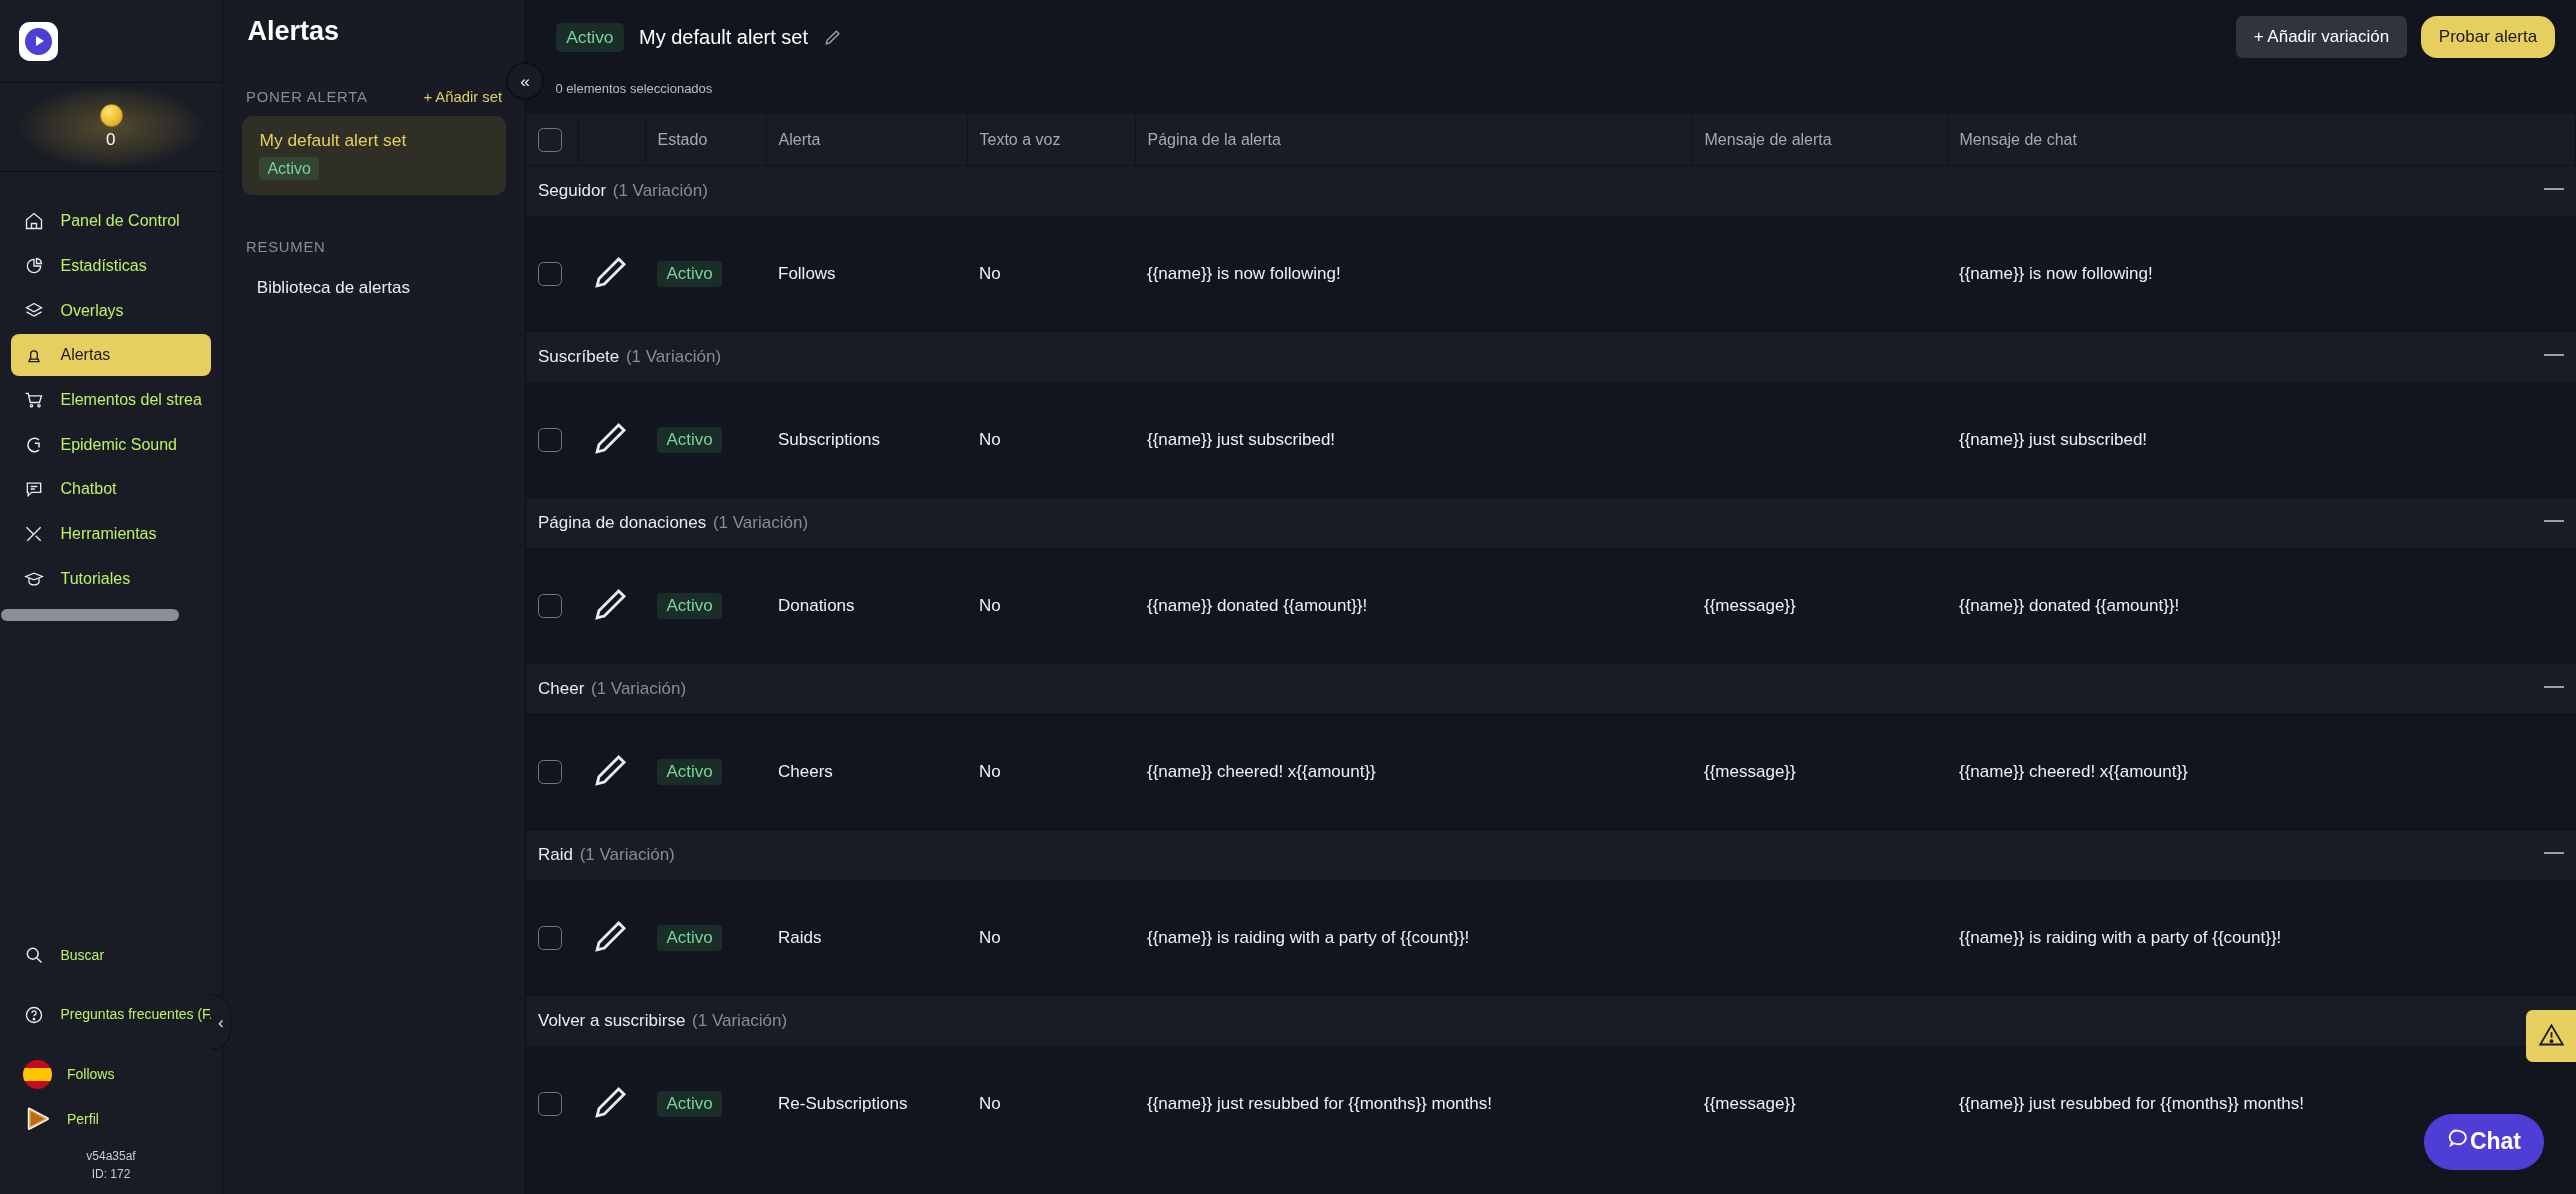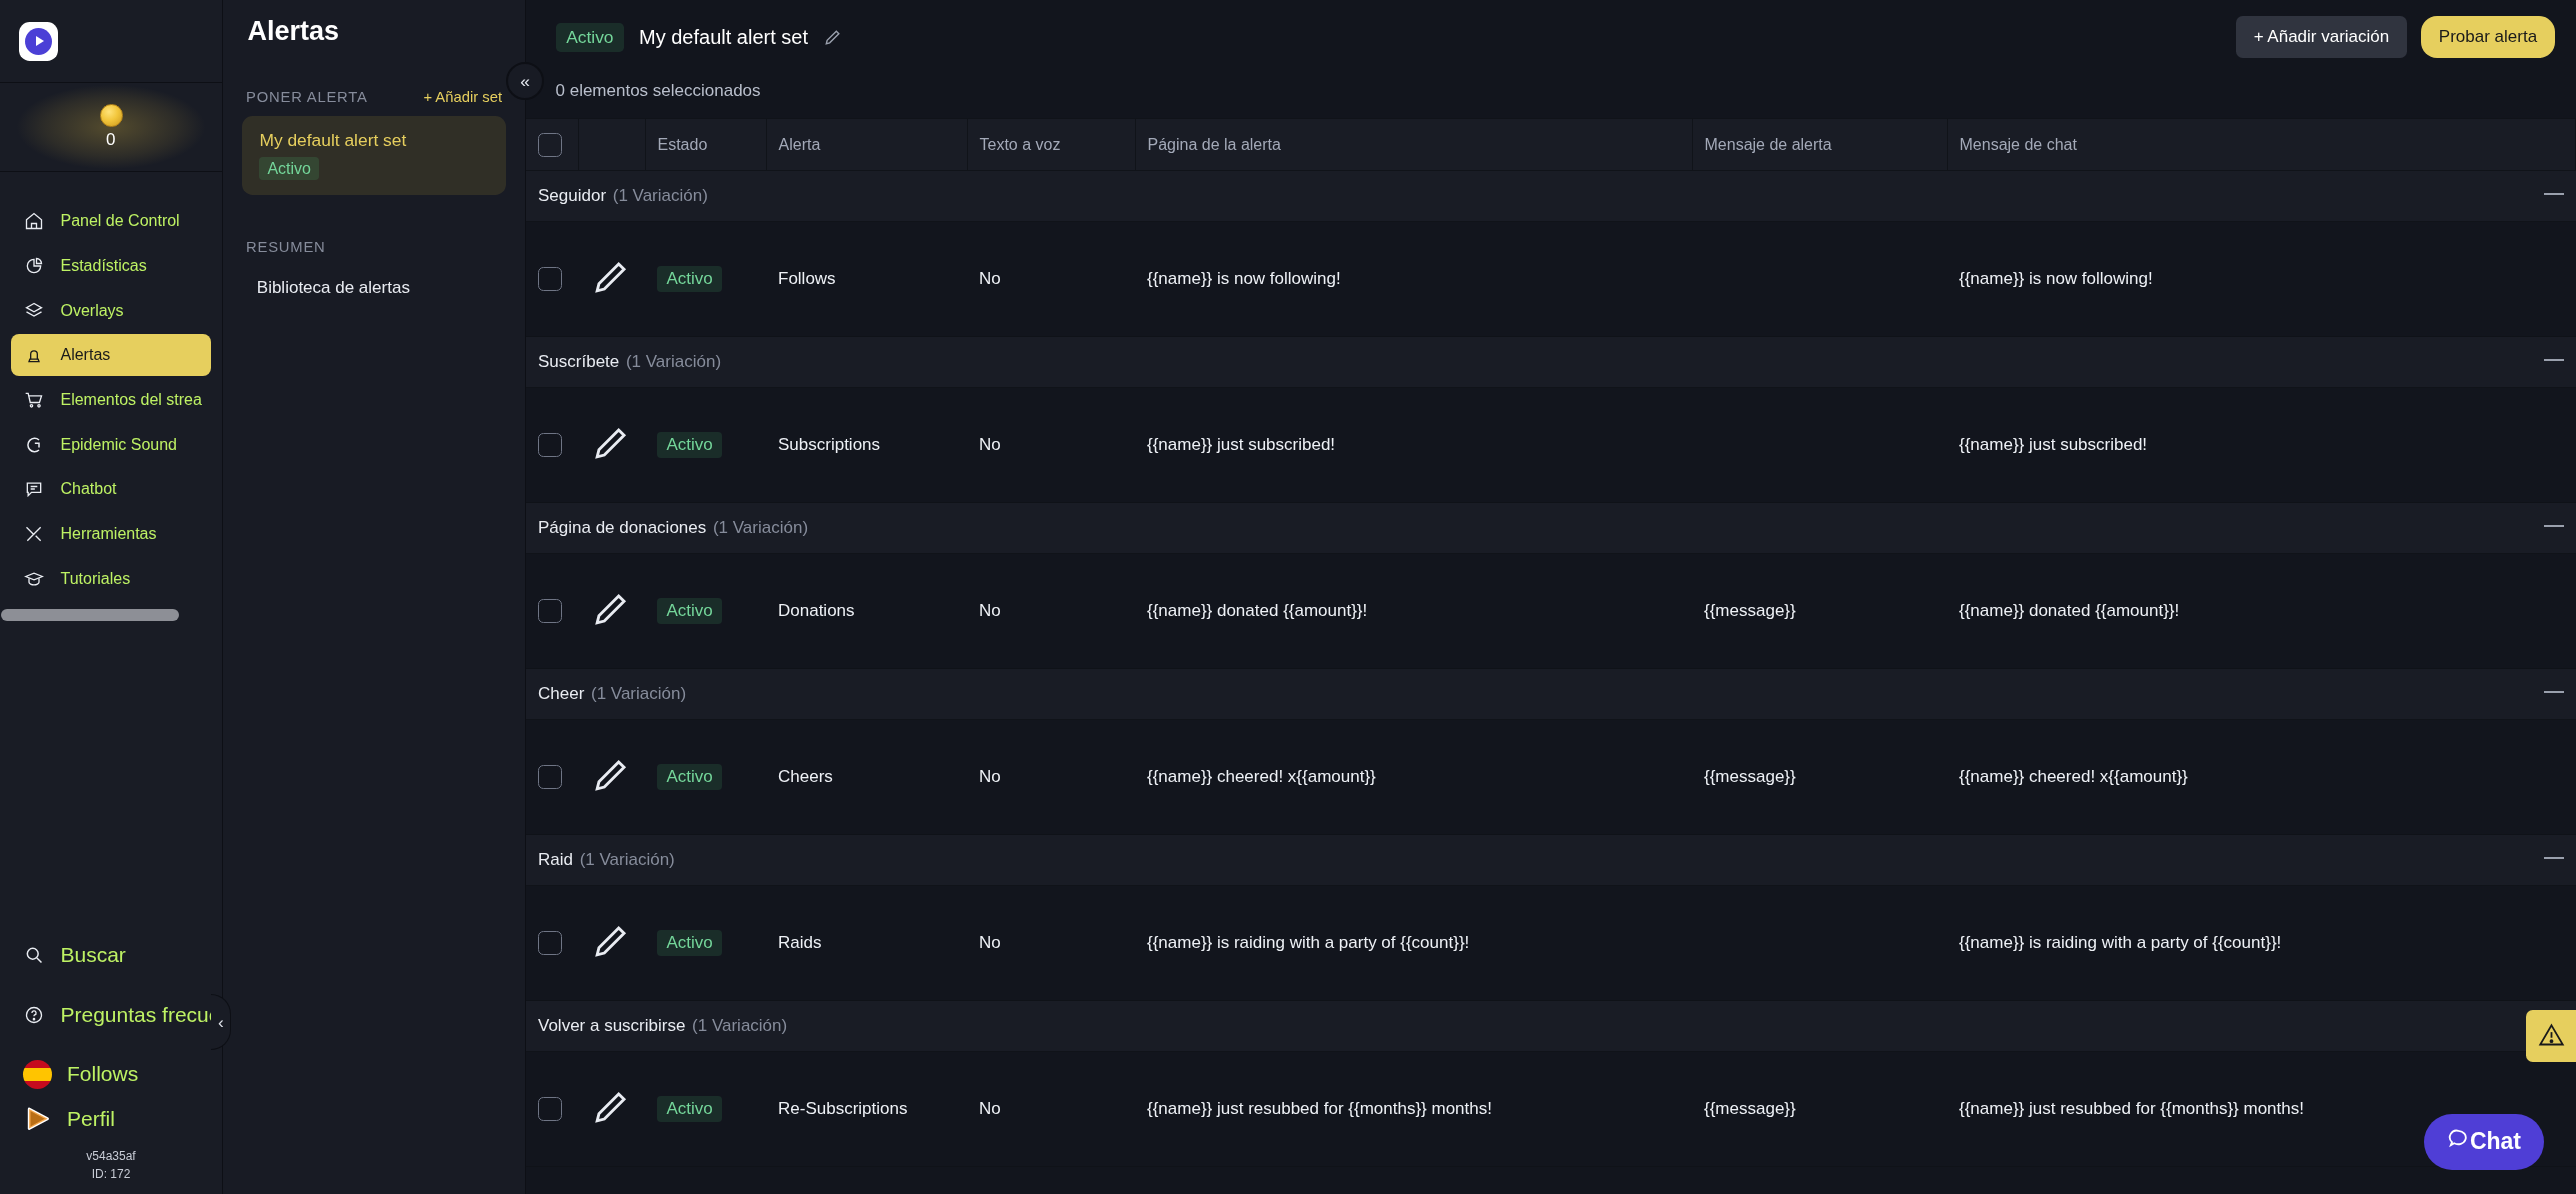--- a/index.html
+++ b/index.html
@@ -58,21 +58,21 @@
   .nav-item .ic svg { width: 20px; height: 20px; }
   .nav-item.active { background:#e6cf5e; color:#1a1a1a; }
   .nav-item.active .ic svg { stroke:#1a1a1a; }
 
   .hscroll {
     height: 12px; border-radius: 6px; background:#8d8f96;
     margin: 9.4px 6.7px 0 1.3px; width: 178px;
   }
 
   .rail-bottom { margin-top: auto; padding-bottom: 12px; }
-  .rail-bottom .nav-item { font-size: 21px; }
+  .rail-bottom .nav-item { font-size: 14px; }
   .faq-item { height: 72px !important; align-items:center; }
   .faq-label { line-height: 1.22; text-align:center; width: 114px; }
   .flag {
     width: 29.5px; height: 29.5px; border-radius:50%; overflow:hidden; flex:0 0 29.5px;
     background: linear-gradient(to bottom, #c60b1e 0%, #c60b1e 26%, #ffc400 26%, #ffc400 74%, #c60b1e 74%, #c60b1e 100%);
   }
   .perfil-logo {
     width: 29.5px; height: 29.5px; flex:0 0 29.5px; display:flex; align-items:center; justify-content:center;
   }
   .ver-block { text-align:center; color:#c8ccd6; font-size: 12px; line-height:1.45; padding-top: 5.4px; }
@@ -133,21 +133,21 @@
   .top-spacer { flex:1; }
   .btn-ghost {
     background:#30343f; color:#ffffff; font-size: 17px;
     padding: 10.7px 17.4px; border-radius: 6.7px; border:none; cursor:pointer; white-space:nowrap;
   }
   .btn-yellow {
     background:#e6cf5e; color:#1a1a1a; font-size: 17px;
     padding: 10.7px 17.4px; border-radius: 16px; border:none; cursor:pointer; white-space:nowrap;
   }
 
-  .selinfo { color:#b9bfcc; font-size: 17px; padding: 6.7px 0 17.4px 29.5px; }
+  .selinfo { color:#b9bfcc; font-size: 13px; padding: 6.7px 0 17.4px 29.5px; }
 
   
   .tbl { width: 100%; border-collapse: collapse; table-layout: fixed; }
   .tbl th {
     background:#191c25; color:#a3a9b8; font-size: 16px; font-weight: 400;
     text-align:left; height: 52px; padding: 0 12px;
     border-right: 1.3px solid #101319; border-top:1.3px solid #101319; border-bottom:1.3px solid #101319;
   }
   .tbl th:first-child, .tbl th:nth-child(2) { border-right: 1.3px solid #101319; }
   .c-chk   { width: 52px; }

